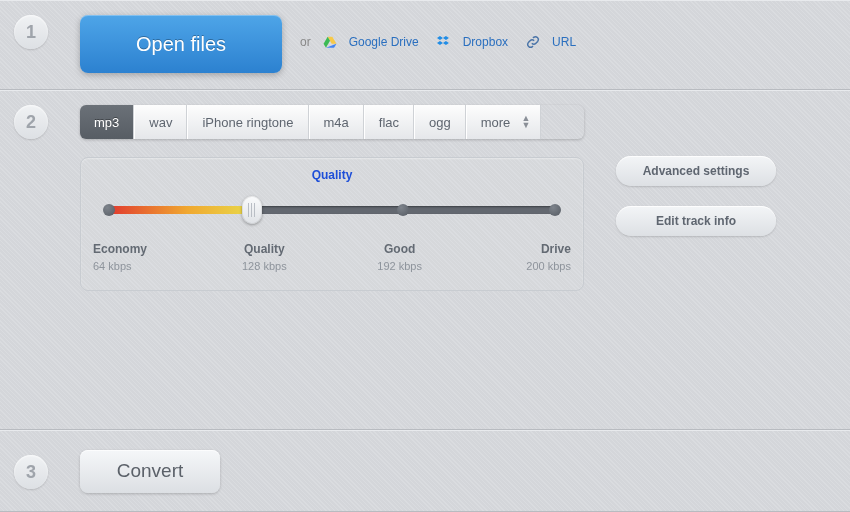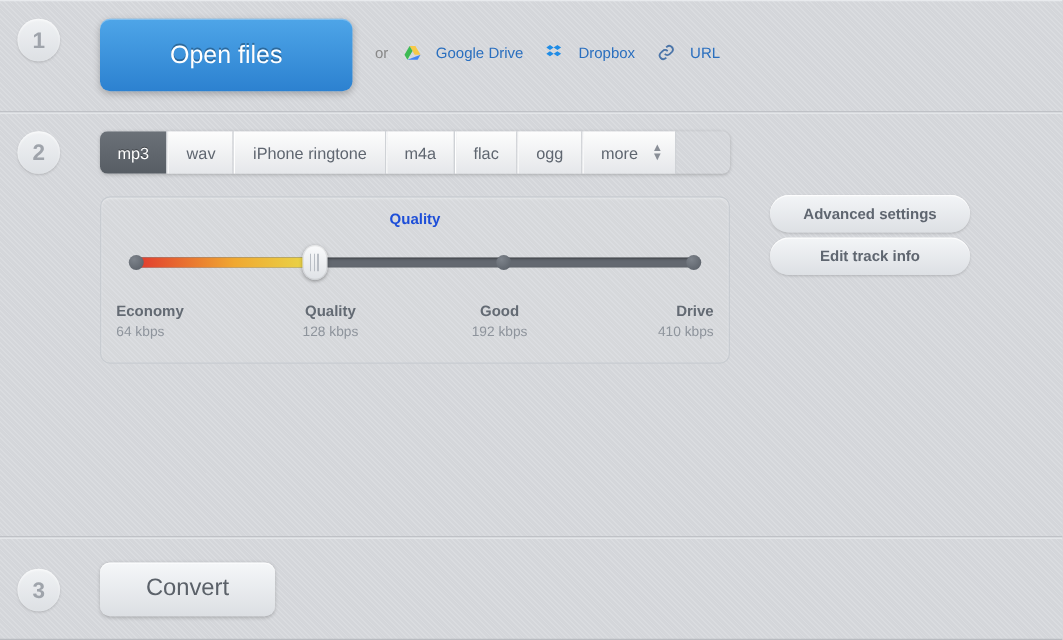--- a/index.html
+++ b/index.html
@@ -29,21 +29,21 @@
 .track-fill{position:absolute;left:0;height:100%;border-radius:4px;background:linear-gradient(90deg,#e13a2f 0%,#f0a830 55%,#e8d94a 100%);width:32%}
 .tick{position:absolute;top:-2px;width:12px;height:12px;border-radius:50%;background:radial-gradient(circle at 35% 30%,#7d838b,#565c64);transform:translateX(-50%)}
 .handle{position:absolute;top:-10px;width:20px;height:28px;border-radius:10px;background:linear-gradient(#fafbfc,#dfe2e6);box-shadow:0 1px 3px rgba(0,0,0,.35),inset 0 0 0 1px rgba(0,0,0,.08);transform:translateX(-50%);cursor:pointer;display:flex;align-items:center;justify-content:center}
 .handle::after{content:"";width:8px;height:14px;background:repeating-linear-gradient(90deg,#b9bec5 0 1px,transparent 1px 3px)}
 .q-labels{display:flex;justify-content:space-between;margin-top:28px}
 .ql{width:72px;text-align:center;font-size:12px;color:#6f7680}
 .ql .l1{font-weight:bold;color:#636a73}
 .ql .l2{font-size:11px;margin-top:4px;color:#8e949c}
 .ql:first-child{text-align:left;margin-left:-16px}
 .ql:last-child{text-align:right;margin-right:-16px}
-.side-btns{position:absolute;left:616px;top:65px;display:flex;flex-direction:column;gap:4px}
+.side-btns{position:absolute;left:616px;top:65px;display:flex;flex-direction:column;gap:20px}
 .pill-btn{width:160px;height:30px;border-radius:16px;background:linear-gradient(#f3f5f7,#dde0e4);box-shadow:inset 0 1px 0 rgba(255,255,255,.8),0 1px 2px rgba(0,0,0,.15);display:flex;align-items:center;justify-content:center;font-size:12px;font-weight:bold;color:#5f6670;cursor:pointer}
 
 .s3{height:82px;display:flex;align-items:center;padding-left:80px;position:relative}
 .s3 .step-num{top:24px}
 .convert-btn{width:140px;height:43px;border-radius:8px;background:linear-gradient(#f5f7f9,#dcdfe3);color:#5b6169;font-size:19px;font-weight:normal;display:flex;align-items:center;justify-content:center;box-shadow:0 1px 3px rgba(0,0,0,.2),inset 0 1px 0 rgba(255,255,255,.7);cursor:pointer}
 </style>
 </head>
 <body>
 
 <div class="section s1">
@@ -107,21 +107,21 @@
       <div class="ql">
         <div class="l1">Quality</div>
         <div class="l2">128 kbps</div>
       </div>
       <div class="ql">
         <div class="l1">Good</div>
         <div class="l2">192 kbps</div>
       </div>
       <div class="ql">
         <div class="l1">Drive</div>
-        <div class="l2">410 kbps</div>
+        <div class="l2">200 kbps</div>
       </div>
     </div>
   </div>
 
   <div class="side-btns">
     <div class="pill-btn">Advanced settings</div>
     <div class="pill-btn">Edit track info</div>
   </div>
 </div>
 

